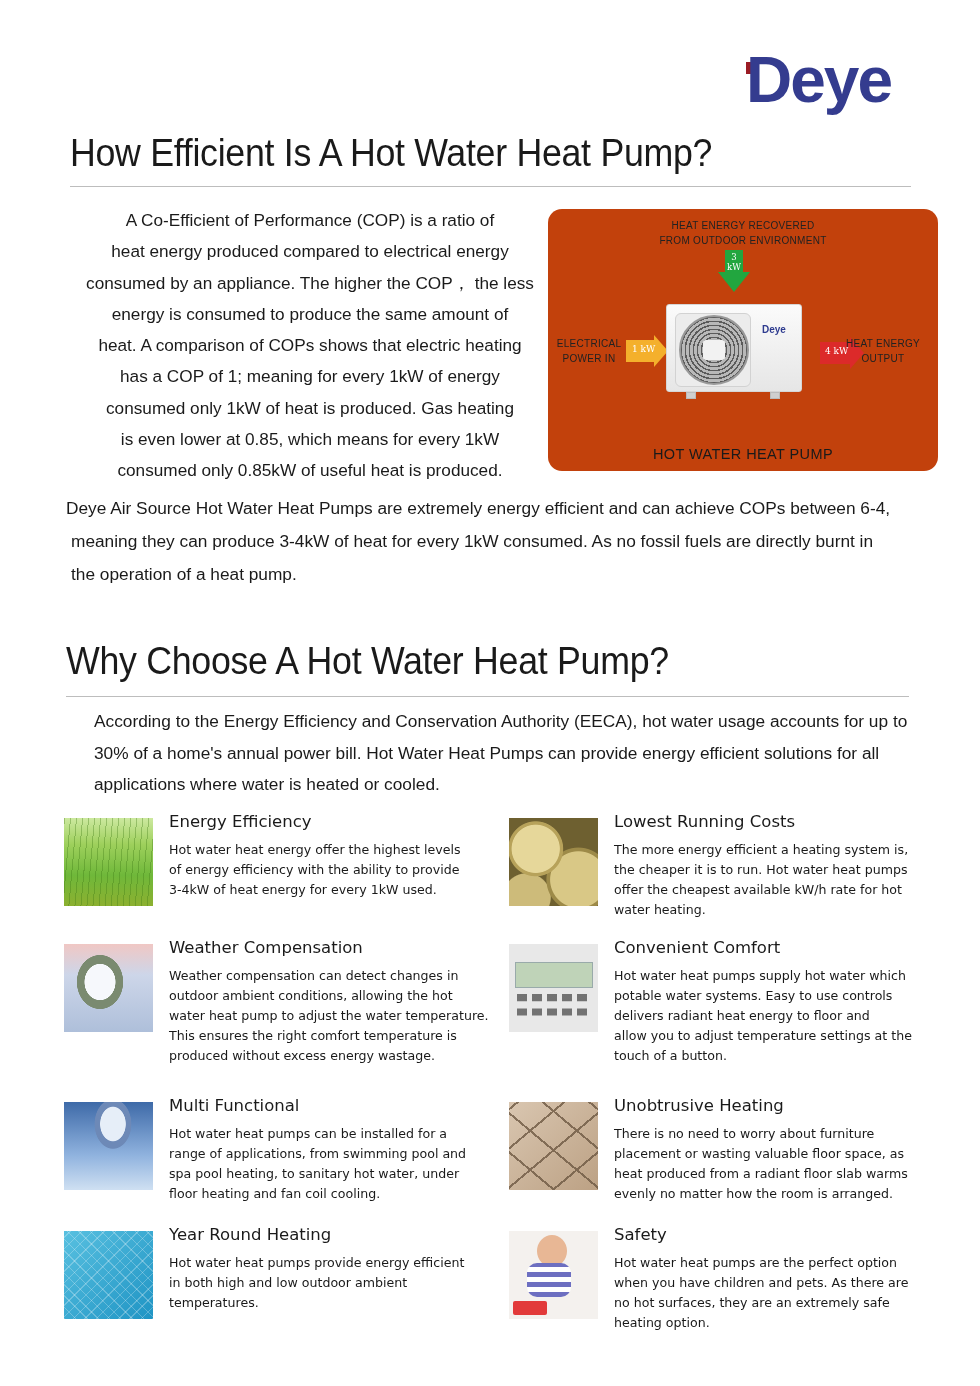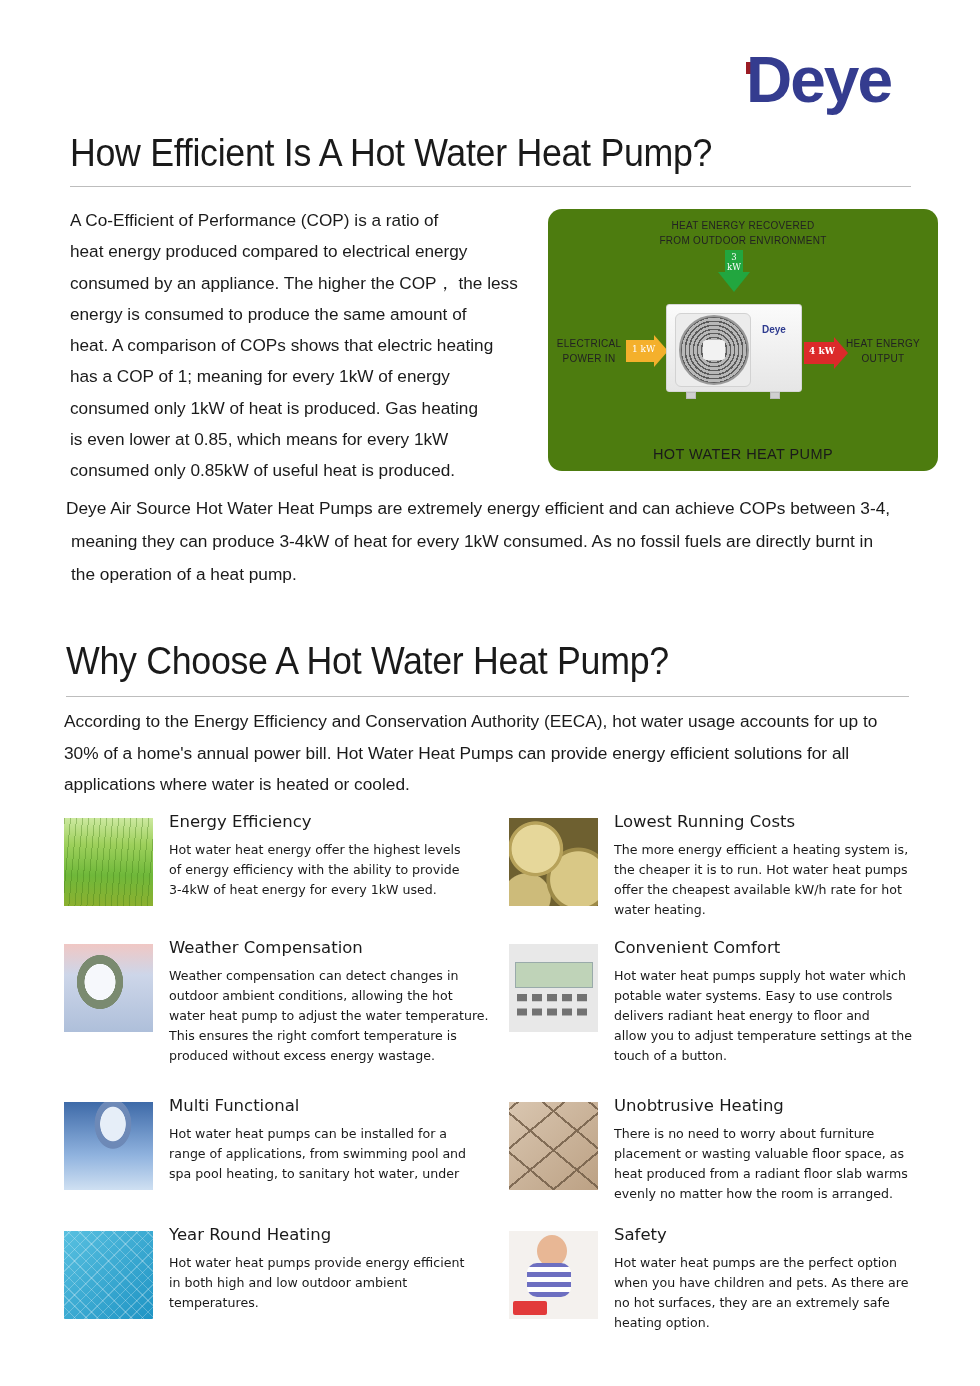--- a/index.html
+++ b/index.html
@@ -14,65 +14,65 @@
   
   .section-title { position: absolute; font-family: "Liberation Sans", sans-serif; font-weight: normal; color: #1a1a1a; font-size: 38px; letter-spacing: -0.3px; white-space: nowrap; transform-origin: left top; }
   .title-1 { left: 70px; top: 132px; transform: scaleX(0.94); }
   .title-2 { left: 66px; top: 640px; transform: scaleX(0.94); }
   .rule { position: absolute; height: 1px; background: #bdbdbd; }
   .rule-1 { left: 70px; top: 186px; width: 841px; }
   .rule-2 { left: 66px; top: 696px; width: 843px; }
 
   
   .intro { position: absolute; left: 70px; top: 205px; width: 480px; font-family: "Liberation Sans", sans-serif; font-size: 17.2px; line-height: 31.3px; color: #1a1a1a; }
-  .intro p { white-space: nowrap; }
-
-  
-  .diagram { position: absolute; left: 548px; top: 209px; width: 390px; height: 262px; background: #4d7c0f; border-radius: 14px; }
+  .intro p { white-space: nowrap; text-align: center; }
+
+  
+  .diagram { position: absolute; left: 548px; top: 209px; width: 390px; height: 262px; background: #c2410c; border-radius: 14px; }
   .dg-label { position: absolute; font-family: "Liberation Sans", sans-serif; font-size: 10px; color: #222; text-align: center; line-height: 15px; letter-spacing: 0.3px; white-space: nowrap; }
   .dg-top { left: 80px; top: 9px; width: 230px; }
   .dg-left { left: 6px; top: 127px; width: 70px; }
   .dg-right { left: 290px; top: 127px; width: 90px; }
   .dg-caption { position: absolute; left: 0; width: 100%; top: 237px; text-align: center; font-family: "Liberation Sans", sans-serif; font-size: 14.5px; color: #1a1a1a; letter-spacing: 0.4px; }
 
   .arrow-down { position: absolute; left: 170px; top: 41px; width: 32px; height: 42px; }
   .arrow-down .shaft { position: absolute; left: 7px; top: 0; width: 18px; height: 22px; background: #22a63f; }
   .arrow-down .head { position: absolute; left: 0; top: 22px; width: 0; height: 0; border-left: 16px solid transparent; border-right: 16px solid transparent; border-top: 20px solid #22a63f; }
   .arrow-down .txt { position: absolute; left: 0; width: 32px; top: 2px; text-align: center; color: #fff; font-family: "DejaVu Serif", serif; font-size: 8.5px; line-height: 10px; }
 
   .arrow-right { position: absolute; height: 32px; }
   .arrow-right .shaft { position: absolute; left: 0; top: 5px; height: 22px; }
   .arrow-right .head { position: absolute; top: 0; width: 0; height: 0; border-top: 16px solid transparent; border-bottom: 16px solid transparent; }
   .arrow-right .txt { position: absolute; top: 9px; color: #fff; font-family: "DejaVu Serif", serif; font-size: 9px; white-space: nowrap; }
   .arrow-in { left: 78px; top: 126px; width: 42px; }
   .arrow-in .shaft { width: 28px; background: #f4b02c; }
   .arrow-in .head { left: 28px; border-left: 14px solid #f4b02c; }
   .arrow-in .txt { left: 6px; }
-  .arrow-out { left: 256px; top: 128px; width: 44px; font-weight: bold; }
+  .arrow-out { left: 272px; top: 128px; width: 44px; }
   .arrow-out .shaft { width: 30px; background: #dc2a2a; }
   .arrow-out .head { left: 30px; border-left: 14px solid #dc2a2a; }
   .arrow-out .txt { left: 5px; }
 
   
   .unit { position: absolute; left: 118px; top: 95px; width: 140px; height: 98px; }
   .unit-body { position: absolute; left: 0; top: 0; width: 136px; height: 88px; background: linear-gradient(180deg, #fbfbfb 0%, #e6e6e6 100%); border: 1px solid #d6d6d6; border-radius: 3px; }
   .unit-grille-frame { position: absolute; left: 8px; top: 8px; width: 76px; height: 74px; border: 1px solid #d2d2d2; border-radius: 6px; background: #ececec; }
   .unit-fan { position: absolute; left: 12px; top: 10px; width: 70px; height: 70px; border-radius: 50%; background: repeating-radial-gradient(circle, #5b5b5b 0 1.5px, #b8b8b8 1.5px 4px); border: 2px solid #9a9a9a; }
   .unit-hub { position: absolute; left: 36px; top: 35px; width: 22px; height: 20px; background: #f2f2f2; border-radius: 3px; }
   .unit-brand { position: absolute; left: 95px; top: 19px; font-family: "Liberation Sans", sans-serif; font-weight: bold; font-size: 10px; color: #2e3b8f; }
   .unit-foot { position: absolute; top: 88px; width: 10px; height: 7px; background: #cfcfcf; border: 1px solid #bbb; }
   .unit-foot.l { left: 20px; } .unit-foot.r { left: 104px; }
 
   
   .para2 { position: absolute; left: 66px; top: 492px; width: 880px; font-family: "Liberation Sans", sans-serif; font-size: 17.3px; line-height: 33px; color: #1a1a1a; transform-origin: left top; }
   .para2 p { white-space: nowrap; }
   .para2 p.indent { padding-left: 5px; }
 
   .para3 { position: absolute; left: 64px; top: 706px; width: 880px; font-family: "Liberation Sans", sans-serif; font-size: 17.3px; line-height: 31.5px; color: #1a1a1a; }
-  .para3 p { white-space: nowrap; }
+  .para3 p { white-space: nowrap; margin-left: 30px; }
 
   
   .feature { position: absolute; width: 420px; }
   .feature-thumb { position: absolute; left: 0; top: 6px; width: 89px; height: 88px; overflow: hidden; }
   .feature-title { position: absolute; left: 105px; top: 0; font-family: "DejaVu Sans", sans-serif; font-size: 16.5px; color: #1a1a1a; white-space: nowrap; }
   .feature-desc { position: absolute; left: 105px; top: 28px; width: 330px; font-family: "DejaVu Sans", sans-serif; font-size: 12.6px; line-height: 20px; color: #1a1a1a; }
   .feature-desc p { white-space: nowrap; }
 
   
   .th-grass { background: linear-gradient(180deg, #cde9a0 0%, #9ed05c 30%, #6fb83a 65%, #8cb030 100%); }
@@ -158,21 +158,21 @@
   </div>
   <div class="dg-label dg-right">
     <div>HEAT ENERGY</div>
     <div>OUTPUT</div>
   </div>
 
   <div class="dg-caption">HOT WATER HEAT PUMP</div>
 </div>
 
 <div class="para2">
-  <p>Deye Air Source Hot Water Heat Pumps are extremely energy efficient and can achieve COPs between 3-4,</p>
+  <p>Deye Air Source Hot Water Heat Pumps are extremely energy efficient and can achieve COPs between 6-4,</p>
   <p class="indent">meaning they can produce 3-4kW of heat for every 1kW consumed. As no fossil fuels are directly burnt  in</p>
   <p class="indent">the operation of a heat pump.</p>
 </div>
 
 <h1 class="section-title title-2">Why Choose A Hot Water Heat Pump?</h1>
 <div class="rule rule-2"></div>
 
 <div class="para3">
   <p>According to the Energy Efficiency and Conservation Authority (EECA), hot water usage accounts for up to</p>
   <p>30% of a home's annual power bill. Hot Water Heat Pumps can provide energy efficient solutions for all</p>
@@ -224,20 +224,21 @@
   </div>
 </div>
 
 <div class="feature" style="left:64px; top:1096px;">
   <div class="feature-thumb th-shower"></div>
   <div class="feature-title">Multi Functional</div>
   <div class="feature-desc">
     <p>Hot water heat pumps can be installed for a</p>
     <p>range of applications, from swimming pool and</p>
     <p>spa pool heating, to sanitary hot water, under</p>
+    <p>floor heating and fan coil cooling.</p>
   </div>
 </div>
 
 <div class="feature" style="left:509px; top:1096px;">
   <div class="feature-thumb th-tile"></div>
   <div class="feature-title">Unobtrusive Heating</div>
   <div class="feature-desc">
     <p>There is no need to worry about furniture</p>
     <p>placement or wasting valuable floor space, as</p>
     <p>heat produced from a radiant floor slab warms</p>

